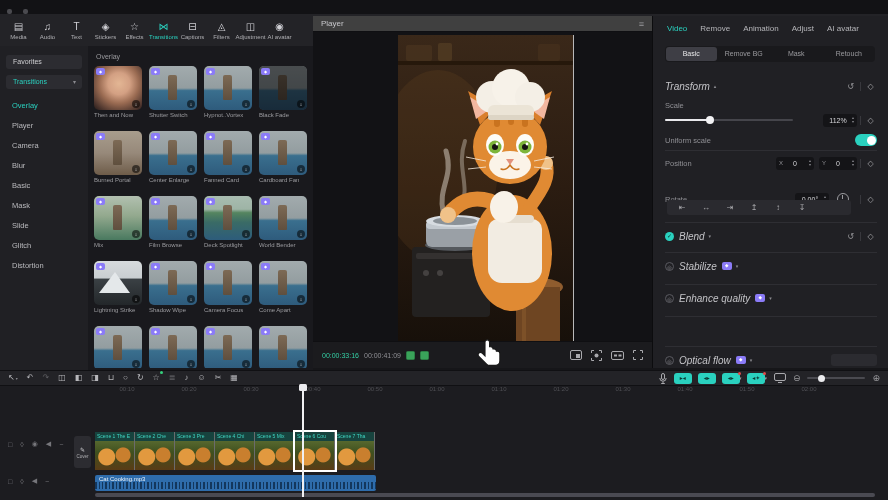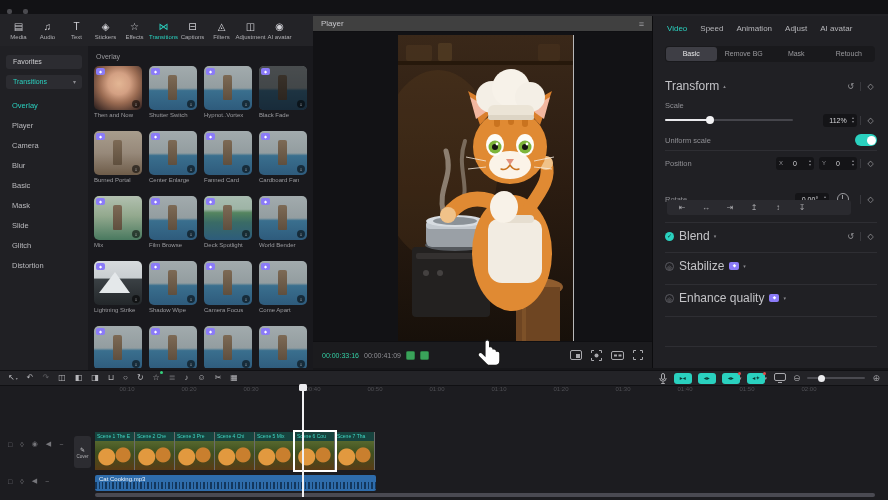--- a/index.html
+++ b/index.html
@@ -75,21 +75,21 @@
   
   .inspector{left:652px;top:16px;width:236px;height:352px;background:#202024;border-left:1px solid #0c0c0e;}
   .itabs{position:absolute;left:14px;top:8px;display:flex;gap:13px;}
   .itab{font-size:8px;color:#b5b5b9;cursor:pointer;white-space:nowrap;}
   .itab.active{color:#2ad1bf;}
   .subtabs{position:absolute;left:12px;top:30px;width:210px;height:16px;background:#19191c;border-radius:4px;
            display:flex;align-items:center;}
   .seg{flex:1;text-align:center;font-size:7px;color:#9a9a9e;line-height:14px;cursor:pointer;border-radius:3px;margin:1px;}
   .seg.seg-active{background:#3e3e45;color:#e8e8ea;}
   .irow{position:absolute;left:12px;width:212px;height:16px;display:flex;align-items:center;}
-  .ilabel{font-size:12px;color:#c3c3c7;white-space:nowrap;}
+  .ilabel{font-size:10px;color:#c3c3c7;white-space:nowrap;font-style:italic;}
   .idim{font-size:7.5px;color:#8f8f94;}
   .caret{font-size:5px;color:#8a8a8f;margin-left:4px;}
   .spacer{flex:1;}
   .ibtn{width:13px;height:13px;border-radius:3px;color:#9a9a9e;font-size:8px;line-height:13px;text-align:center;cursor:pointer;}
   .vsep{width:1px;height:9px;background:#38383d;margin:0 3px;}
   .slider{position:relative;width:128px;height:2px;background:#45454b;border-radius:1px;cursor:pointer;}
   .slider .fill{position:absolute;left:0;top:0;height:2px;width:35%;background:#e9e9ec;border-radius:1px;}
   .slider .knob{position:absolute;left:35%;top:-3px;width:8px;height:8px;margin-left:-4px;border-radius:50%;background:#f2f2f4;}
   .valbox{display:flex;align-items:center;background:#141417;border-radius:3px;height:13px;padding:0 3px;}
   .valbox .v{font-size:7px;color:#d6d6da;min-width:24px;text-align:center;}
@@ -525,21 +525,21 @@
 
   <svg class="cursor" width="24" height="28" viewBox="0 0 21 23">
     <path d="M9 0 C7.9 0 7 .9 7 2 L7 14 L4.5 11.5 C3.7 10.7 2.4 10.7 1.6 11.5 C.8 12.3 .8 13.6 1.6 14.4 L8.6 21.4 C9.2 22 10 22.3 10.8 22.3 L16 22.3 C18.2 22.3 20 20.5 20 18.3 L20 12 C20 10.9 19.1 10 18 10 L17 10 C17 8.9 16.1 8 15 8 L14 8 C14 6.9 13.1 6 12 6 L11 6 L11 2 C11 .9 10.1 0 9 0 Z" fill="#ffffff" stroke="#1a1a1a" stroke-width="1"></path>
   </svg>
 
   <div class="abs inspector">
     <div class="itabs">
 
         <span class="itab active">Video</span>
 
-        <span class="itab">Speed</span>
+        <span class="itab">Remove</span>
 
         <span class="itab">Animation</span>
 
         <span class="itab">Adjust</span>
 
         <span class="itab">AI avatar</span>
       </div>
     <div class="subtabs">
 
         <span class="seg seg-active">Basic</span>
@@ -671,20 +671,28 @@
       <span class="ilabel">Enhance quality</span>
       <span class="vipbadge">◆</span>
       <span class="caret">▾</span>
     </div>
 
     <div class="divider" style="top:300px;"></div>
 
 
     <div class="divider" style="top:330px;"></div>
 
+    <div class="irow" style="top:336px;">
+      <span class="feat-dot">◎</span>
+      <span class="ilabel">Optical flow</span>
+      <span class="vipbadge">◆</span>
+      <span class="caret">▾</span>
+      <span class="spacer"></span>
+      <span class="ghostbtn"></span>
+    </div>
   </div>
 
   <div class="abs tltb">
     <div class="tl-icons">
 
         <span class="tli">
           <span>↖</span><span class="mini-caret">▾</span>
           
         </span>
 

